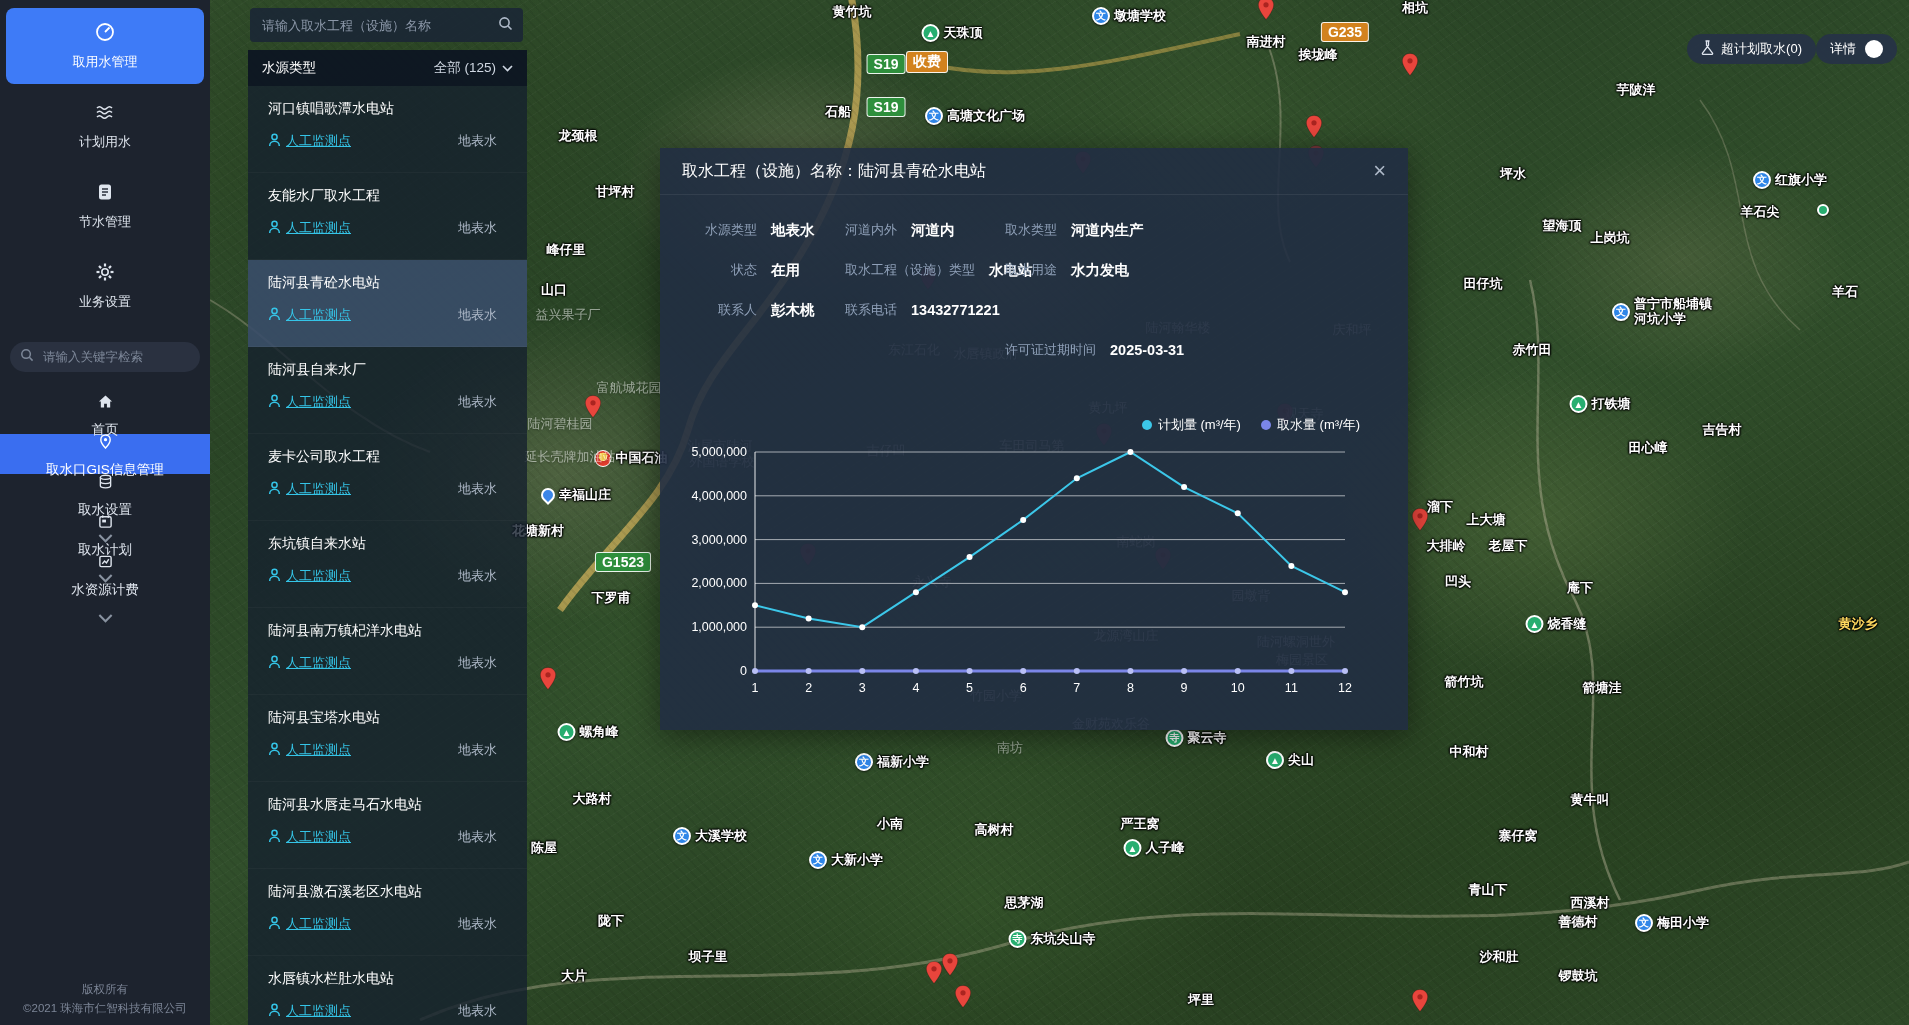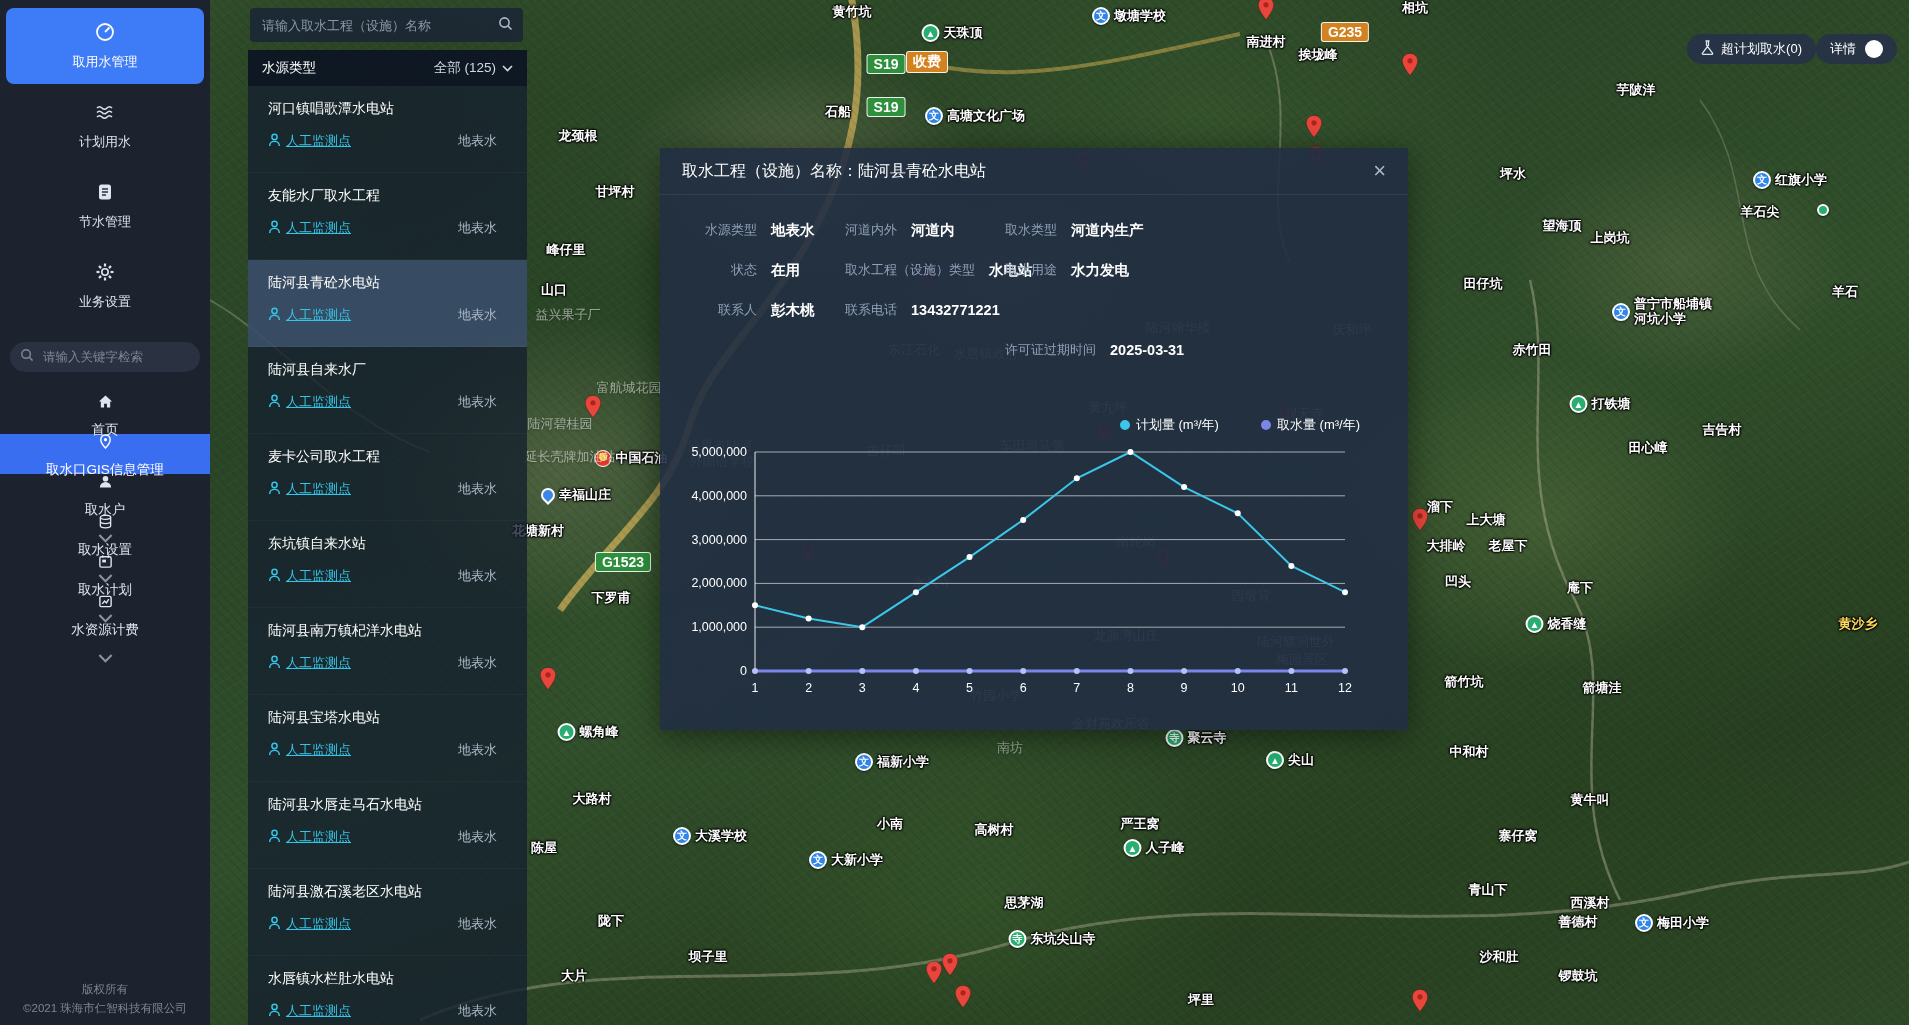--- a/index.html
+++ b/index.html
@@ -97,21 +97,21 @@
     background:rgba(33,46,66,.9);box-shadow:0 6px 30px rgba(0,0,0,.45);}
   #mhead{height:46px;display:flex;align-items:center;padding:0 22px;color:#fff;font-size:16px;
     border-bottom:1px solid rgba(255,255,255,.07);}
   #mclose{margin-left:auto;color:#aeb9c8;font-size:22px;cursor:pointer;line-height:1;}
   #fields{position:absolute;left:0;top:62px;width:100%;}
   .frow{position:relative;height:40px;}
   .fld{position:absolute;top:0;height:40px;display:flex;align-items:center;}
   .fld .l{color:#8fa0b8;font-size:13px;}
   .fld.c0 .l{display:inline-block;min-width:72px;text-align:right;}
   .fld .v{color:#fff;font-size:14.5px;font-weight:600;margin-left:14px;}
-  #legend{position:absolute;top:268px;right:48px;display:flex;gap:42px;align-items:center;text-align:right;}
+  #legend{position:absolute;top:268px;right:48px;display:flex;gap:20px;align-items:center;text-align:right;}
   .lgi{display:flex;align-items:center;gap:6px;color:#fff;font-size:13px;cursor:pointer;}
   .lgd{width:10px;height:10px;border-radius:50%;}
   #chart{position:absolute;left:14px;top:292px;}
   .ct{fill:#fff;font-size:12.5px;font-family:"Liberation Sans",sans-serif;}
 </style>
 </head>
 <body>
 
 <div id="stage">
 
@@ -730,32 +730,20 @@
           <span class="sp">首页</span>
         </div>
         <div class="mi active">
           <span style="display:inline-flex;width:15px;height:15px">
             <svg viewBox="0 0 16 16">
               <path d="M8 1a5 5 0 0 1 5 5c0 3.5-5 9-5 9S3 9.5 3 6a5 5 0 0 1 5-5z" fill="none" stroke="#fff" stroke-width="1.5"></path>
               <circle cx="8" cy="6" r="1.7" fill="#fff"></circle>
             </svg>
           </span>
           <span class="sp">取水口GIS信息管理</span>
-        </div>
-        <div class="mi">
-          <span style="display:inline-flex;width:15px;height:15px">
-            <svg viewBox="0 0 16 16">
-              <circle cx="8" cy="5" r="3" fill="#dfe5ee"></circle>
-              <path d="M2 14.5 a6 6 0 0 1 12 0 Z" fill="#dfe5ee"></path>
-            </svg>
-          </span>
-          <span class="sp">取水户</span>
-          <span><svg class="chev" width="11" height="7" viewBox="0 0 11 7">
-              <polyline points="1,1 5.5,5.5 10,1" fill="none" stroke="#aeb9c8" stroke-width="1.5"></polyline>
-            </svg></span>
         </div>
         <div class="mi">
           <span style="display:inline-flex;width:15px;height:15px">
             <svg viewBox="0 0 16 16">
               <ellipse cx="8" cy="3.5" rx="5.5" ry="2.2" fill="none" stroke="#dfe5ee" stroke-width="1.4"></ellipse>
               <path d="M2.5 3.5 v9 c0 1.2 2.5 2.2 5.5 2.2 s5.5 -1 5.5 -2.2 v-9 M2.5 8 c0 1.2 2.5 2.2 5.5 2.2 s5.5 -1 5.5 -2.2" fill="none" stroke="#dfe5ee" stroke-width="1.4"></path>
             </svg>
           </span>
           <span class="sp">取水设置</span>
           <span><svg class="chev" width="11" height="7" viewBox="0 0 11 7">

